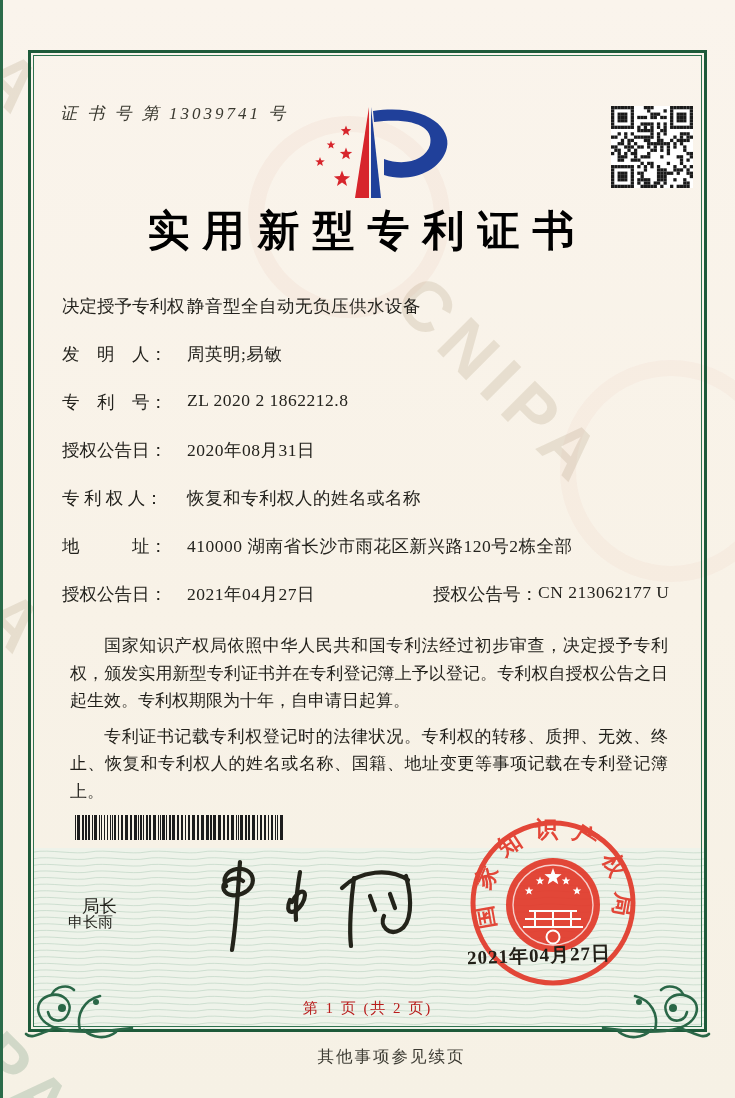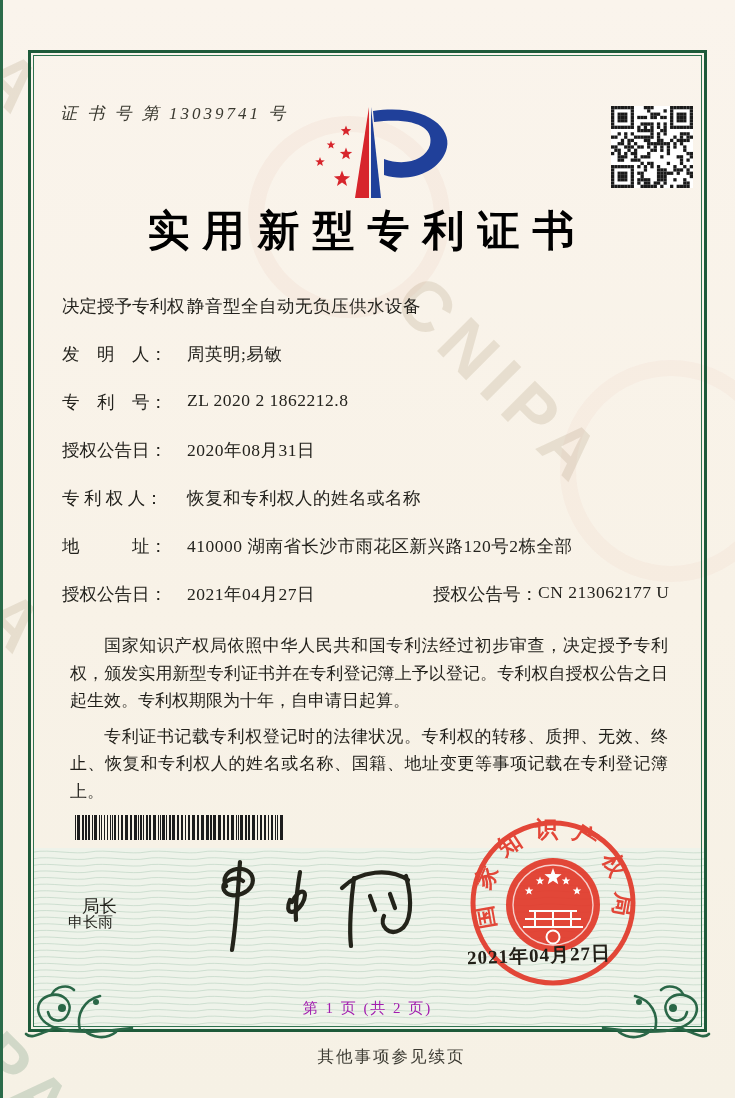--- a/index.html
+++ b/index.html
@@ -46,21 +46,21 @@
   
   .sig-title{position:absolute;left:82px;top:878px;font-size:17.5px;color:#23231d;margin-top:16px;}
   .sig-name{position:absolute;left:68px;top:913px;font-size:15px;color:#23231d;}
   .sig-script{position:absolute;left:192px;top:856px;width:250px;height:104px;}
   
   .seal{position:absolute;left:465px;top:815px;width:176px;height:176px;}
   .seal-date{position:absolute;left:467px;top:942px;width:180px;font-size:19px;font-weight:bold;
              color:#222018;letter-spacing:1px;transform:rotate(-2deg);white-space:nowrap;}
   
   .footer-page{position:absolute;left:0;top:999px;width:735px;text-align:center;
-               font-size:15px;letter-spacing:2px;color:#a21caf;}
+               font-size:15px;letter-spacing:2px;color:#b91c1c;}
   .cont-note{position:absolute;left:0;top:1046px;width:735px;text-align:center;
              font-size:16.5px;letter-spacing:2px;color:#3c3b33;padding-left:24px;}
   .flourish{position:absolute;width:112px;height:62px;}
   .flourish.left{left:22px;top:984px;}
   .flourish.right{left:601px;top:984px;transform:scaleX(-1);}
 </style>
 </head>
 <body>
 
 <div class="page">

